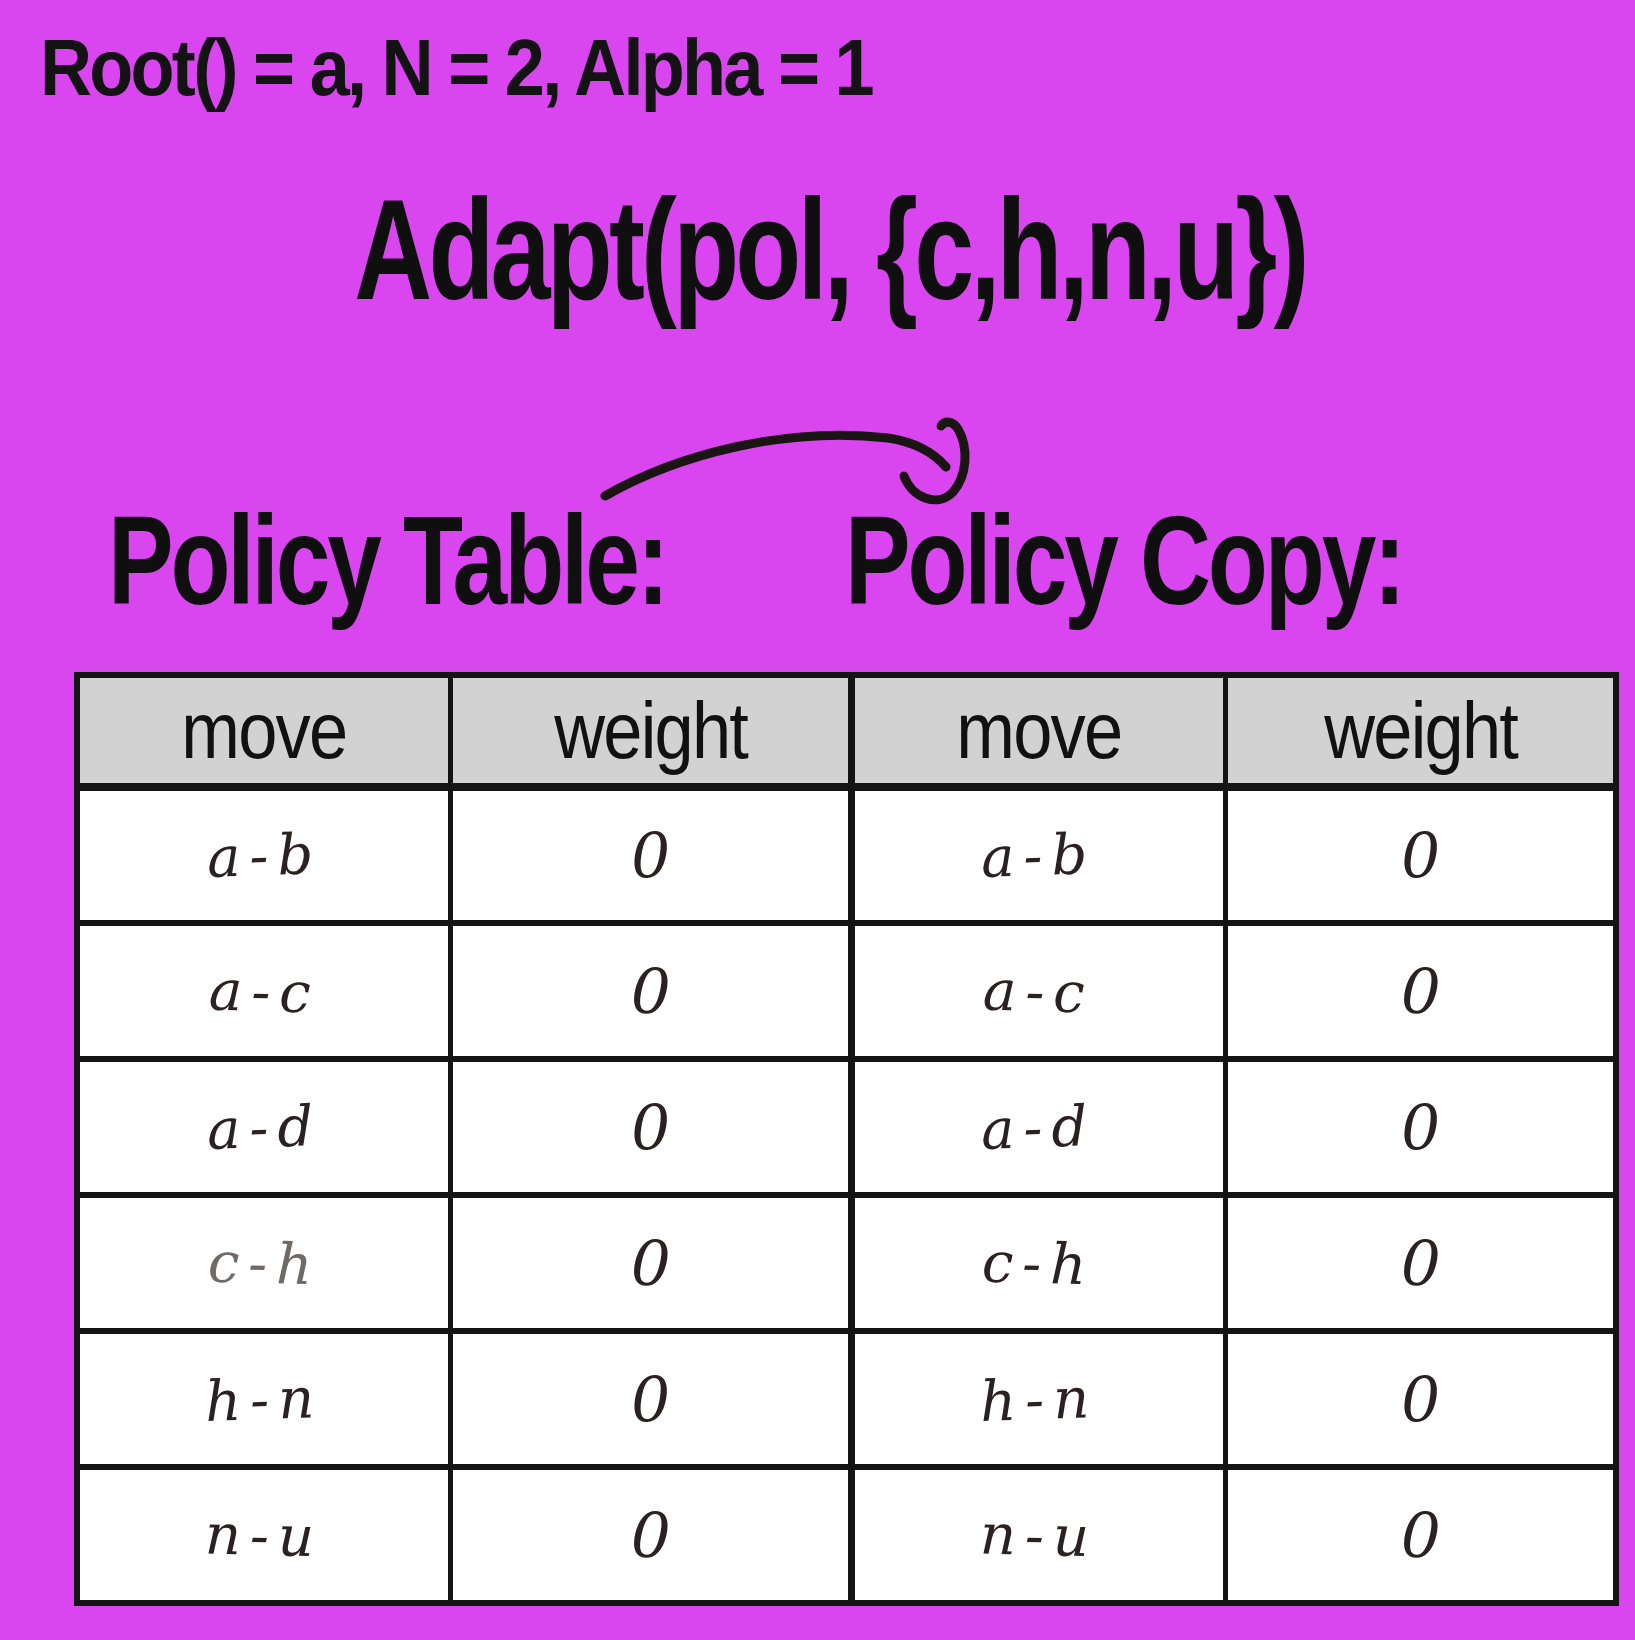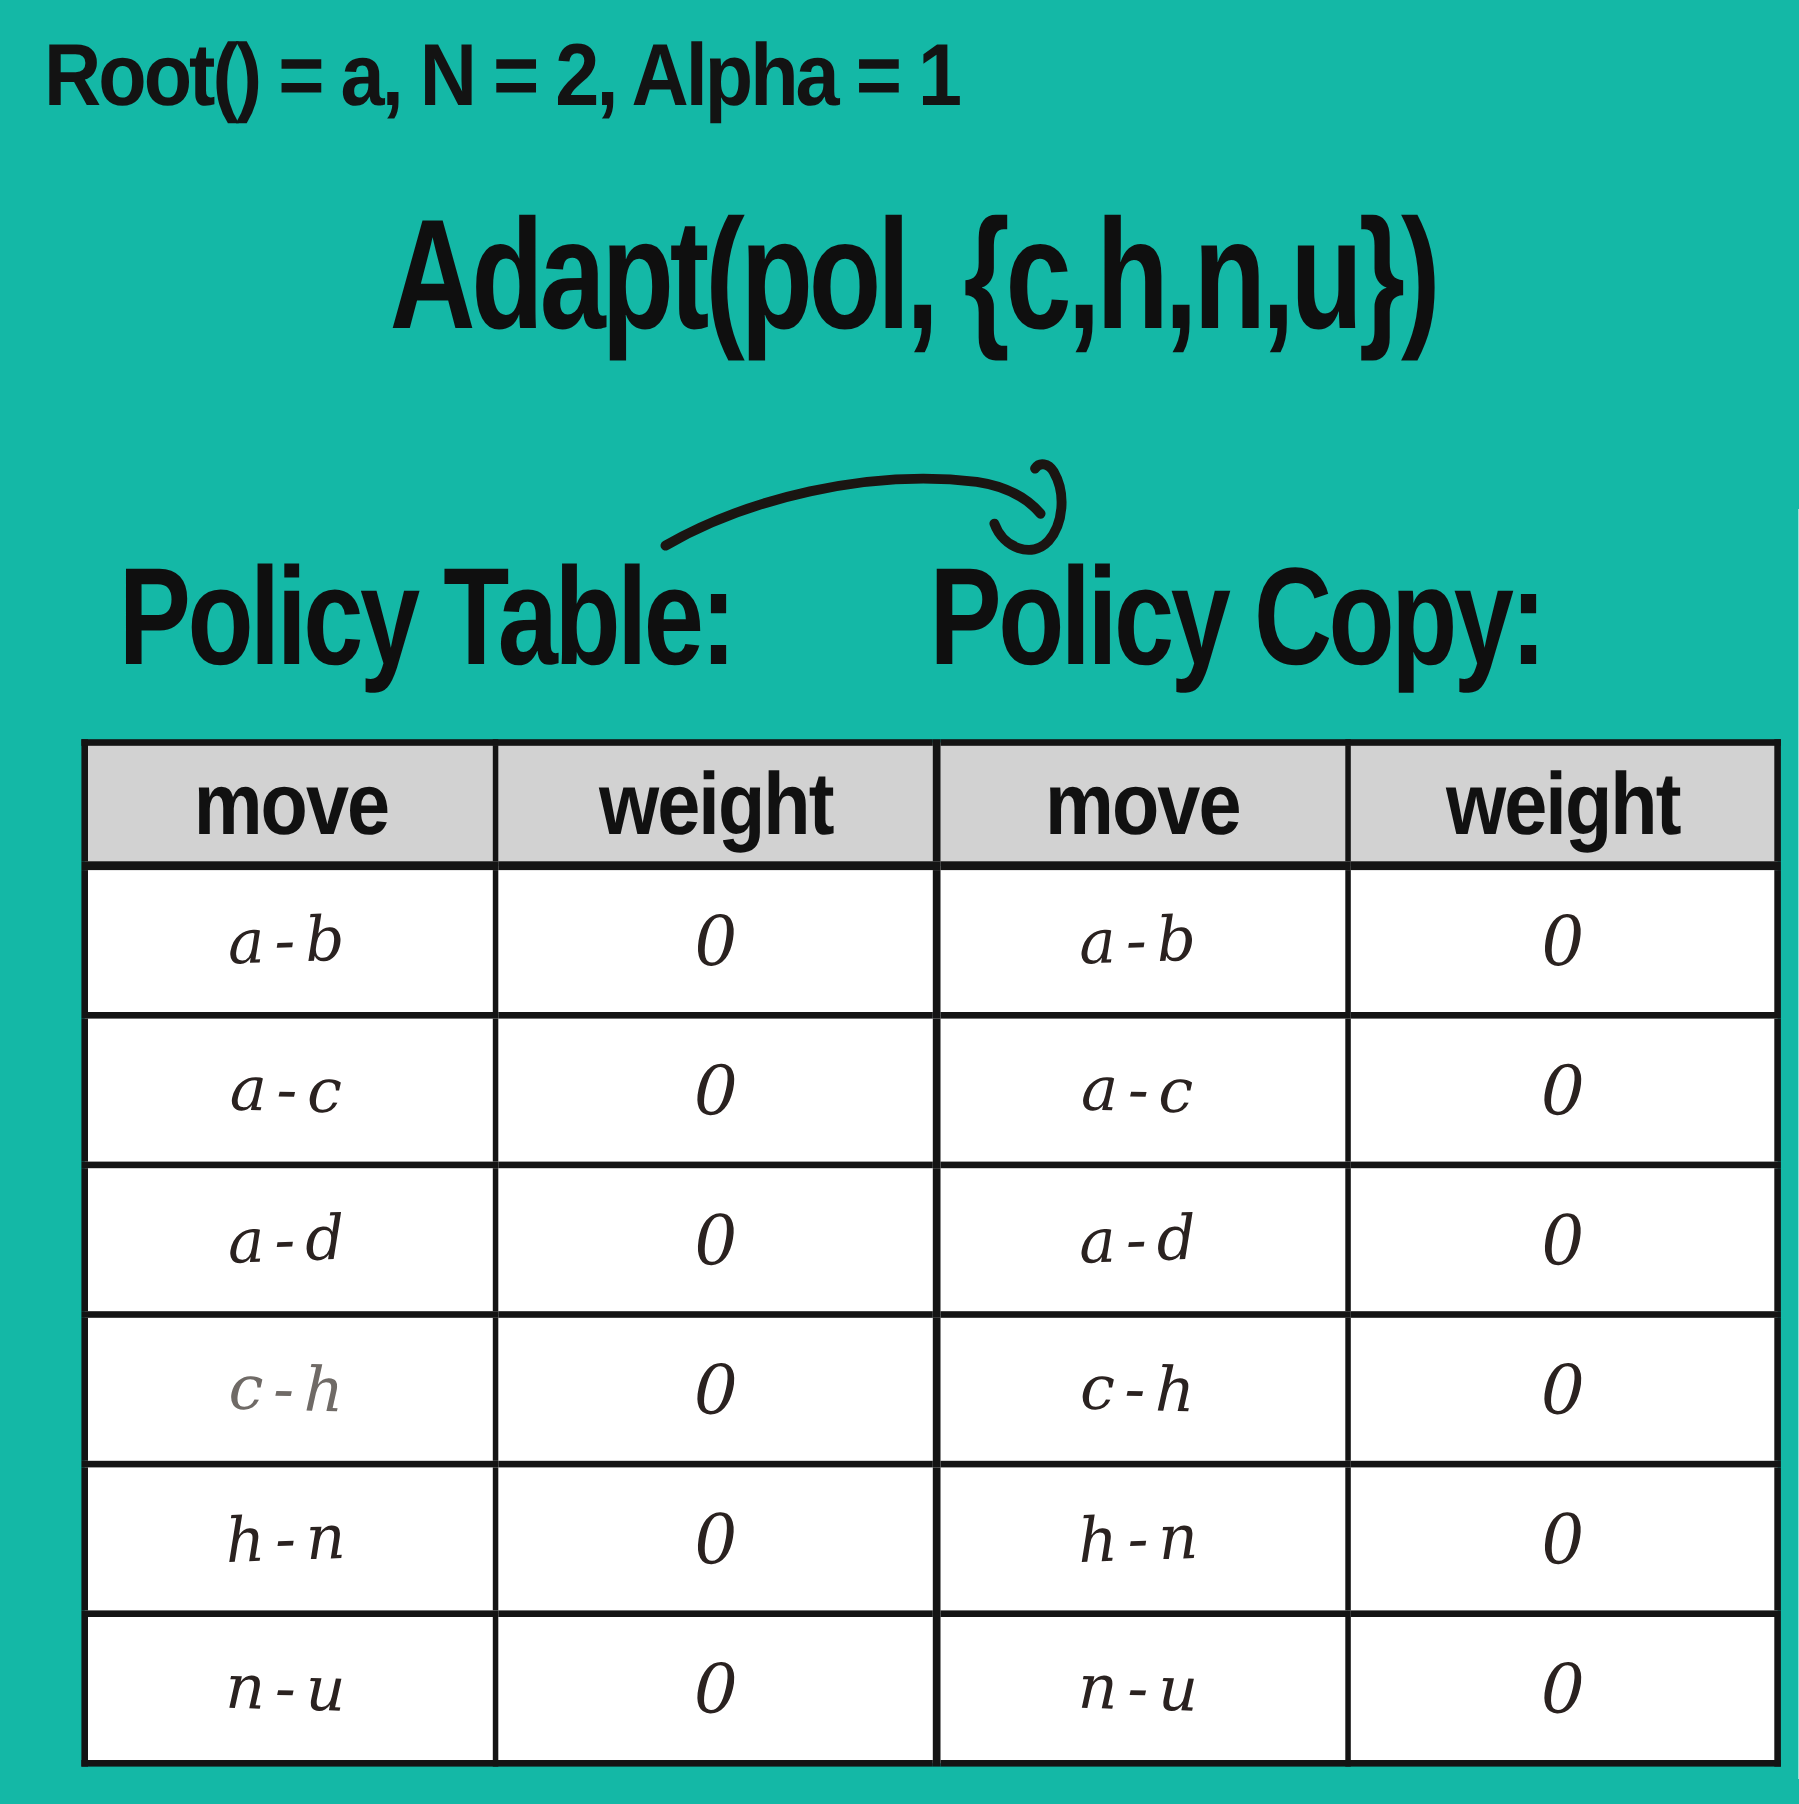--- a/index.html
+++ b/index.html
@@ -1,21 +1,21 @@
 <!DOCTYPE html>
 <html><head>
 <meta charset="utf-8">
 <style>
   * { margin: 0; padding: 0; box-sizing: border-box; }
   html, body { background: #ffffff; }
   .canvas {
     position: relative;
     width: 1635px;
     height: 1640px;
-    background: #14b8a6;
+    background: #d946ef;
     overflow: hidden;
     font-family: "Liberation Sans", sans-serif;
     color: #171310;
   }
 
   
   .top-line {
     position: absolute;
     left: 40px;
     top: 22px;
@@ -86,21 +86,21 @@
     border: 5px solid #141414;
     text-align: center;
     vertical-align: middle;
     padding: 0;
   }
   table.policy { border: 6px solid #141414; }
   table.policy th {
     background: #d2d2d2;
     height: 112px;
     font-size: 80px;
-    font-weight: 700;
+    font-weight: 400;
     letter-spacing: -2px;
     border-bottom-width: 8px;
     color: #111111;
   }
   table.policy th .squeeze {
     display: inline-block;
     transform: scaleX(0.88);
     transform-origin: center;
   }
   table.policy td { height: 136px; background: #ffffff; border-top-width: 6px; }

